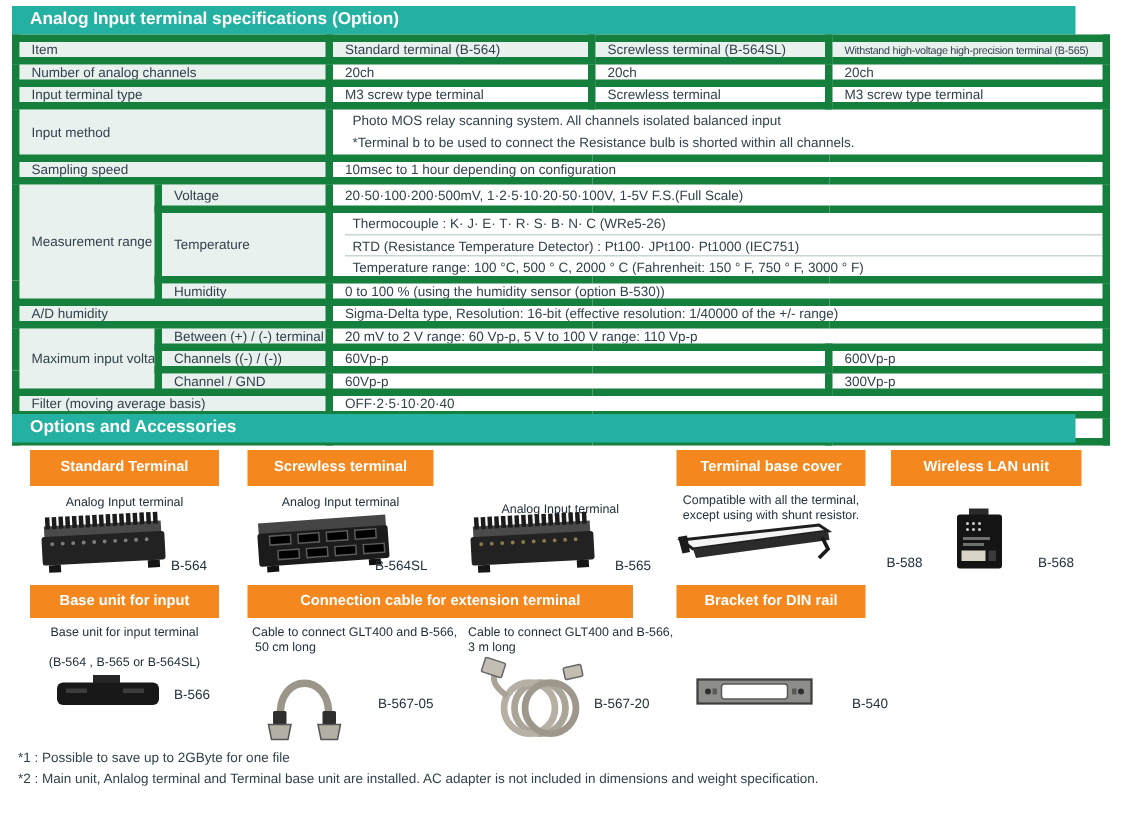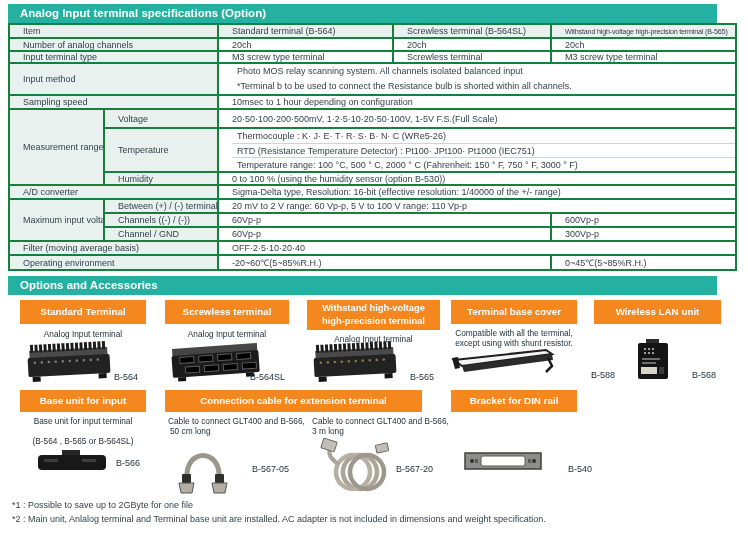--- a/index.html
+++ b/index.html
@@ -13,22 +13,22 @@
     background:#25b1a2; color:#ffffff; font-weight:bold; font-size:11.5px;
     line-height:19px; padding-left:12px;
   }
   
   table.spec {
     position:absolute; left:8px; top:23px; width:727px;
     border-collapse:collapse; table-layout:fixed;
     font-size:9px; color:#32424b;
   }
   table.spec td {
-    border:2px solid #15803d; vertical-align:middle;
-    padding:0 0 0 13px; overflow:hidden; white-space:nowrap;
+    border:5px solid #15803d; vertical-align:middle;
+    padding:0 0 0 8px; overflow:hidden; white-space:nowrap;
   }
   td.lbl { background:#e9f1ef; }
   tr.hdr td { background:#e9f1ef; }
   td.val { background:#ffffff; }
   td.top { vertical-align:top; padding-top:2px; }
   td.cond { font-size:7.2px; letter-spacing:-0.2px; }
   td.nopad { padding:0; }
   .mline { line-height:15px; padding-left:5px; }
   .tline { height:14px; line-height:14px; padding-left:5px; }
   .tline + .tline { border-top:1px solid #c8d7d4; }
@@ -101,21 +101,21 @@
         <div class="tline">Thermocouple : K· J· E· T· R· S· B· N· C (WRe5-26)</div>
         <div class="tline">RTD (Resistance Temperature Detector) :  Pt100·  JPt100·  Pt1000  (IEC751)</div>
         <div class="tline">Temperature range: 100 °C, 500 ° C, 2000 ° C (Fahrenheit: 150 ° F, 750 ° F, 3000 ° F)</div>
       </td>
     </tr>
     <tr style="height:13px">
       <td class="lbl">Humidity</td>
       <td colspan="3" class="val">0 to 100 % (using the humidity sensor (option B-530))</td>
     </tr>
     <tr style="height:14px">
-      <td colspan="2" class="lbl">A/D converter</td>
+      <td colspan="2" class="lbl">A/D humidity</td>
       <td colspan="3" class="val">Sigma-Delta type, Resolution:  16-bit (effective resolution: 1/40000 of the +/- range)</td>
     </tr>
     <tr style="height:14px">
       <td rowspan="3" class="lbl top">Maximum input voltage</td>
       <td class="lbl">Between (+) / (-) terminal</td>
       <td colspan="3" class="val">20 mV to 2 V range: 60 Vp-p, 5 V to 100 V range: 110 Vp-p</td>
     </tr>
     <tr style="height:14px">
       <td class="lbl">Channels ((-) / (-))</td>
       <td colspan="2" class="val">60Vp-p</td>
@@ -135,24 +135,20 @@
       <td colspan="2" class="val">-20~60℃(5~85%R.H.)</td>
       <td class="val">0~45℃(5~85%R.H.)</td>
     </tr>
   </tbody>
     </table>
 
   <div class="bar" style="top:276px;">Options and Accessories</div>
 
   <div class="ohead" style="left:20px; top:300px; width:126px;">Standard Terminal</div>
   <div class="ohead" style="left:165px; top:300px; width:124px;">Screwless terminal</div>
-  <div class="ohead ohead2" style="left:307px; top:300px; width:133px;">
-    <div>Withstand high-voltage</div>
-    <div>high-precision terminal</div>
-  </div>
   <div class="ohead" style="left:451px; top:300px; width:126px;">Terminal base cover</div>
   <div class="ohead" style="left:594px; top:300px; width:127px;">Wireless LAN unit</div>
 
   <div class="desc" style="left:20px; top:329px; width:126px;">Analog Input terminal</div>
   <div class="desc" style="left:165px; top:329px; width:124px;">Analog Input terminal</div>
   <div class="desc" style="left:307px; top:334px; width:133px;">Analog Input terminal</div>
   <div class="desc" style="left:451px; top:328px; width:126px;">Compatible with all the terminal,</div>
   <div class="desc" style="left:451px; top:338px; width:126px;">except using with shunt resistor.</div>
 
   <svg class="prod" style="left:22px; top:340px;" width="95" height="44">

